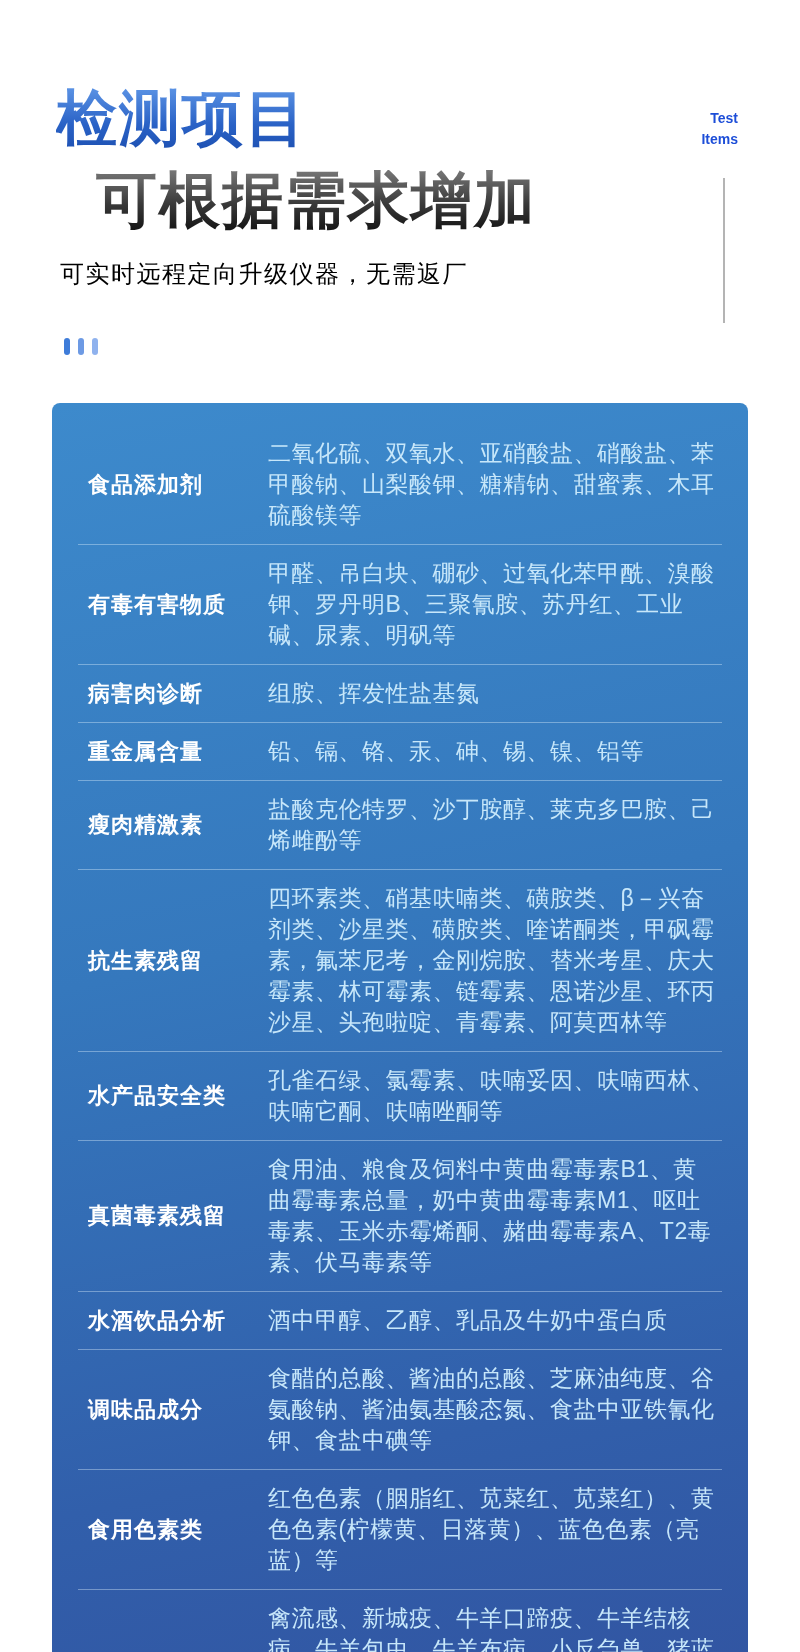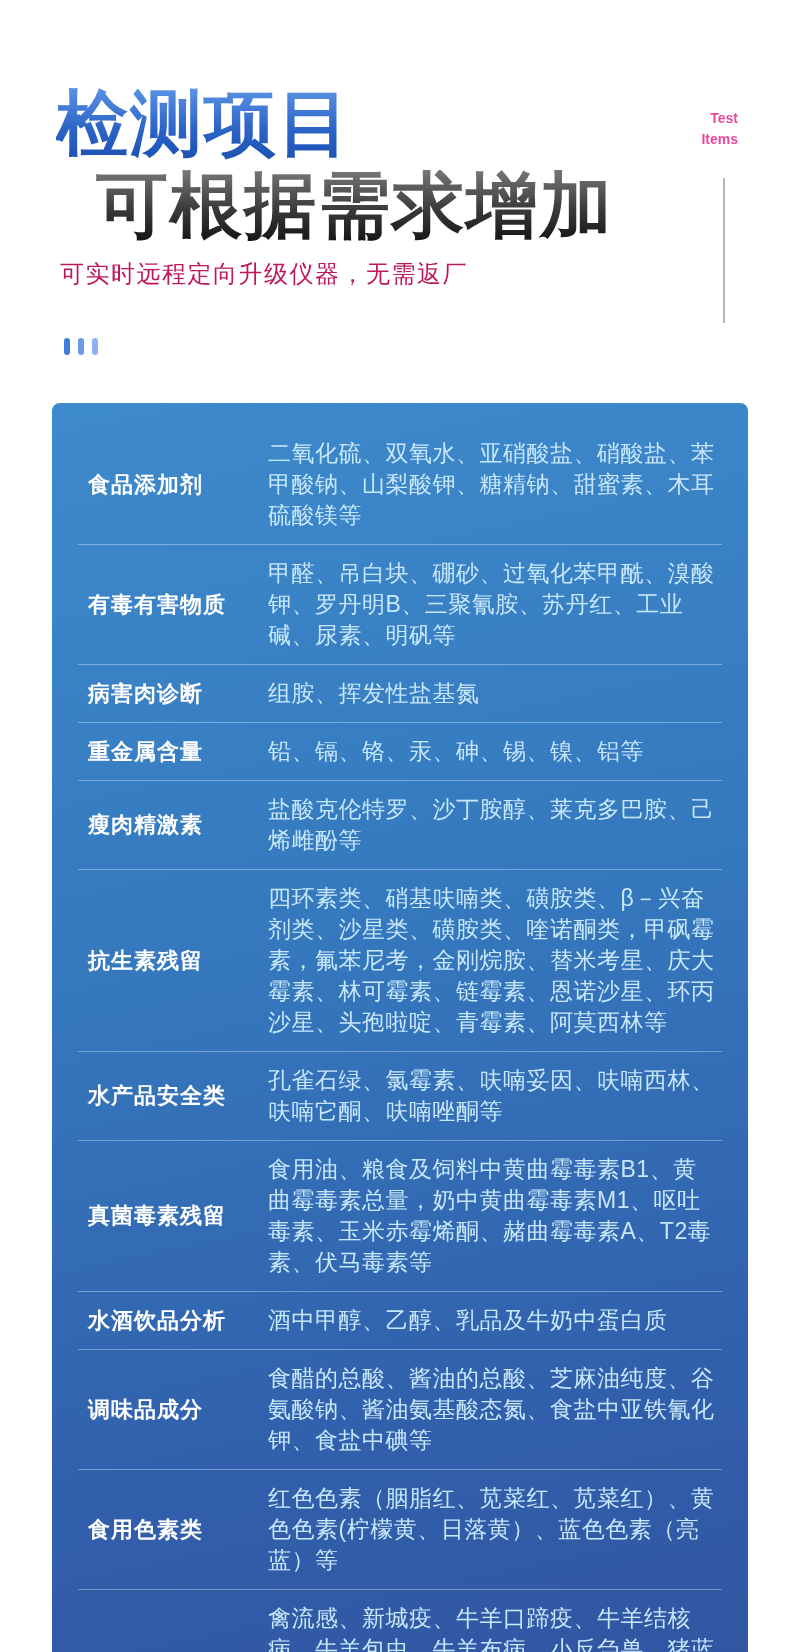--- a/index.html
+++ b/index.html
@@ -8,46 +8,46 @@
     width:800px;height:1652px;
     background:#ffffff;
     overflow:hidden;
     font-family:"Liberation Sans","DejaVu Sans",sans-serif;
   }
   
   .title-line{
     position:absolute;left:56px;
     font-family:"Liberation Serif","DejaVu Serif",serif;
     font-weight:700;
-    font-size:72px;
+    font-size:61px;
     letter-spacing:2px;
     line-height:1;
     background-clip:text;
     -webkit-background-clip:text;
     color:transparent;
     -webkit-text-fill-color:transparent;
   }
   .title-primary{
     top:88px;
     background-image:linear-gradient(180deg,#5a92e4 0%,#2a62c6 60%,#1e52b4 100%);
   }
   .title-secondary{
     top:170px;
     background-image:linear-gradient(180deg,#777777 0%,#3a3a3a 55%,#141414 100%);
     margin-left:40px;
   }
   .subtitle{
     position:absolute;left:60px;top:258px;
-    font-size:24px;color:#be185d;letter-spacing:1.5px;
+    font-size:24px;color:#000000;letter-spacing:1.5px;
   }
   .corner-label{
     position:absolute;right:62px;top:108px;
     text-align:right;
     font-size:14px;line-height:1.5;
-    font-weight:600;color:#ec4899;
+    font-weight:600;color:#1d4ed8;
   }
   .vline{
     position:absolute;left:723px;top:178px;
     width:2px;height:145px;background:#b4b4b4;
   }
   .dashes{position:absolute;left:64px;top:338px;display:flex;gap:8px;}
   .dash{width:6px;height:17px;border-radius:3px;}
   .dash1{background:#3e7cd9;}
   .dash2{background:#6d9ae4;}
   .dash3{background:#8fb2ee;}

